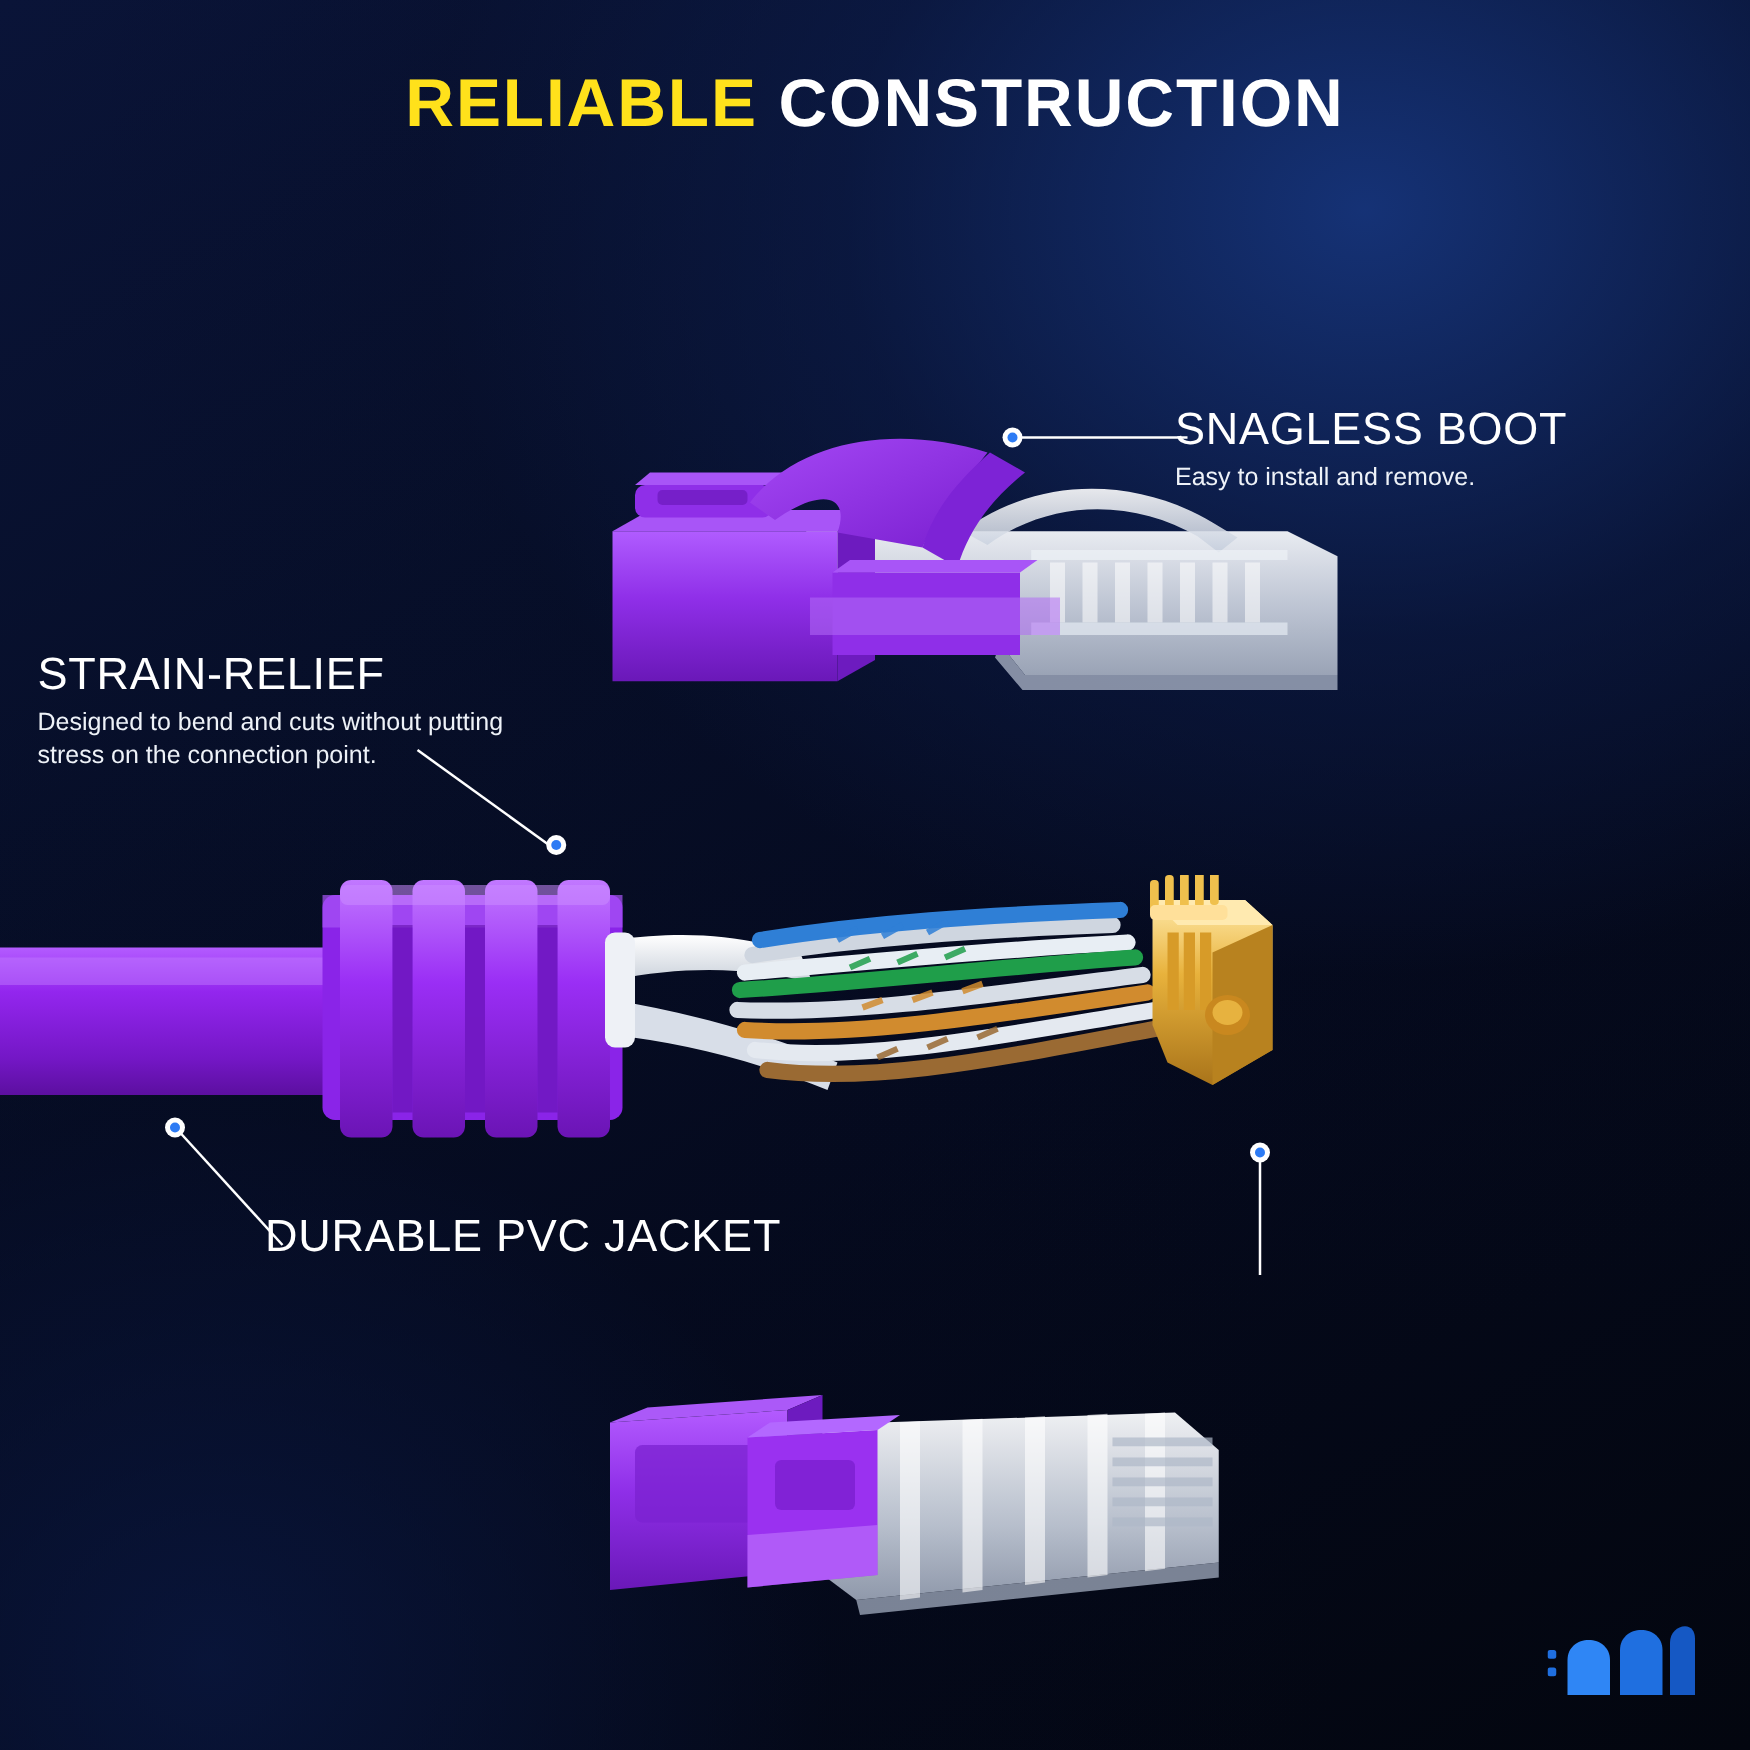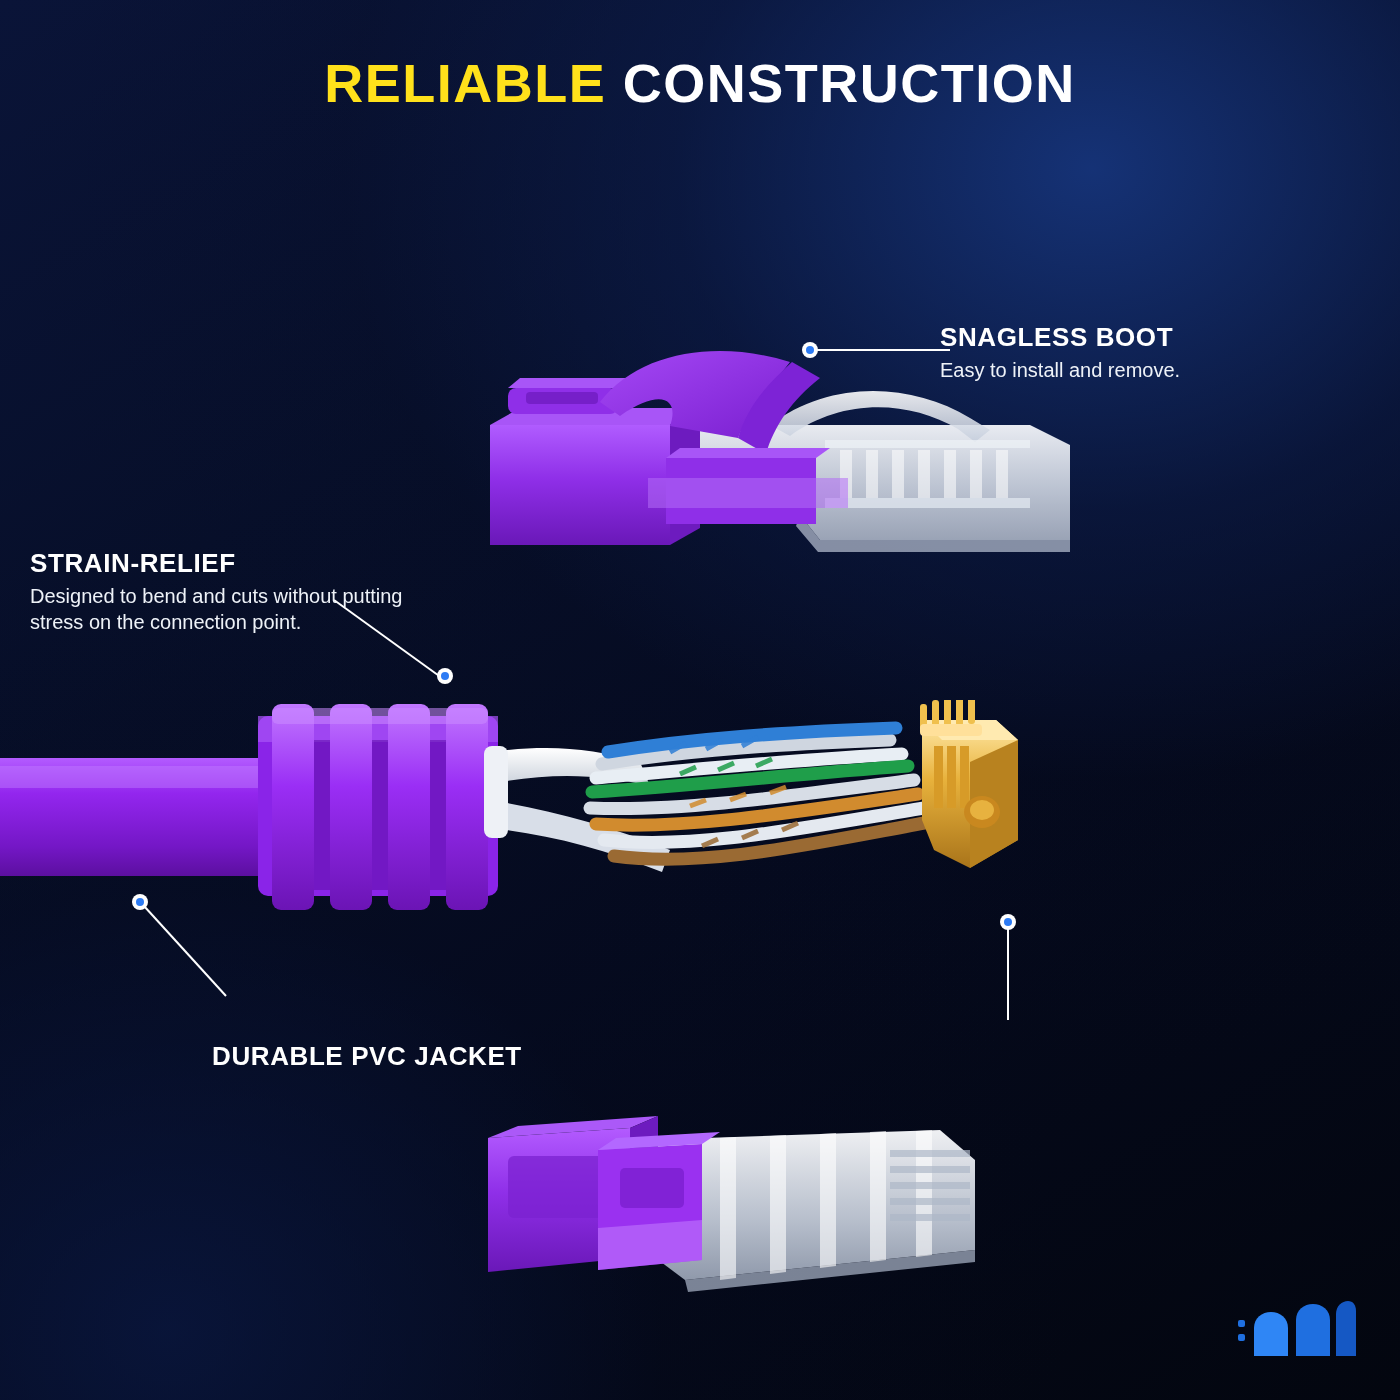--- a/index.html
+++ b/index.html
@@ -30,38 +30,38 @@
     font-weight: 800;
     letter-spacing: 1.5px;
     color: #ffffff;
     white-space: nowrap;
   }
   .title .hl { color: #ffe11b; }
 
   
   .callout { position: absolute; }
   .callout .head {
-    font-size: 26px;
-    font-weight: 700;
+    font-size: 36px;
+    font-weight: 400;
     color: #ffffff;
     letter-spacing: 0.6px;
     line-height: 1.17;
     margin: 0 0 6px 0;
   }
   .callout .body {
     font-size: 20px;
     font-weight: 400;
     color: #eef2f8;
     line-height: 1.28;
     margin: 0;
   }
 
   #co-snagless { top: 322px; left: 940px; width: 420px; }
-  #co-strain   { top: 548px; left: 30px;  width: 400px; }
-  #co-jacket   { top: 1041px; left: 212px; width: 470px; }
+  #co-strain   { top: 518px; left: 30px;  width: 400px; }
+  #co-jacket   { top: 968px; left: 212px; width: 470px; }
   #co-gold     { top: 1008px; left: 1010px; width: 370px; }
 
   
   .leader { position: absolute; pointer-events: none; }
   .dot {
     position: absolute;
     width: 16px; height: 16px;
     border-radius: 50%;
     background: #ffffff;
     box-shadow: 0 0 0 0 rgba(0,0,0,0);

